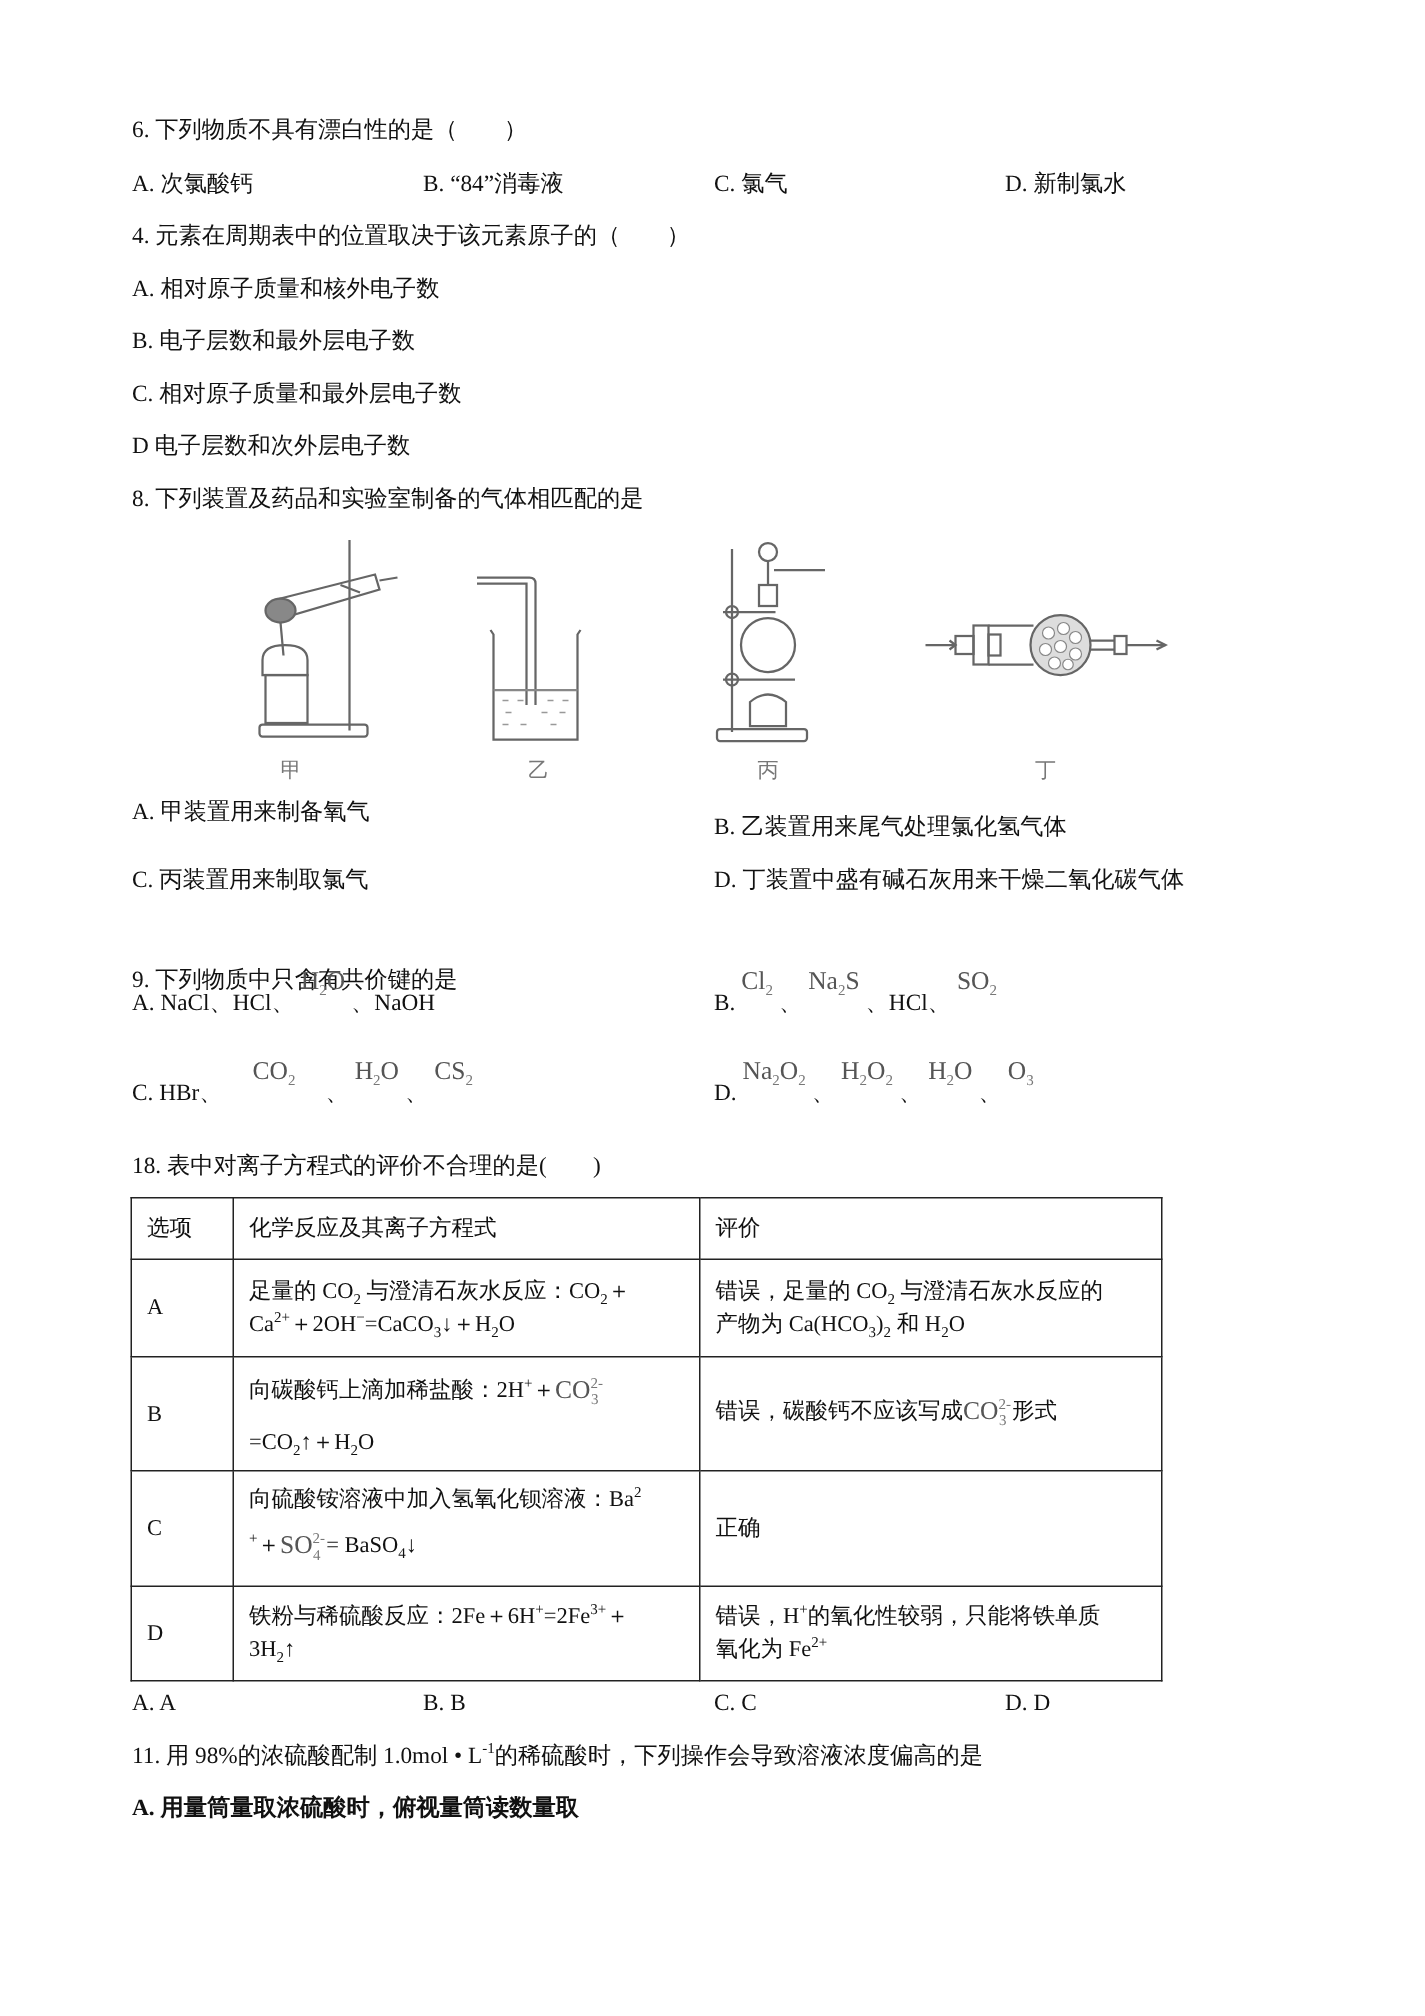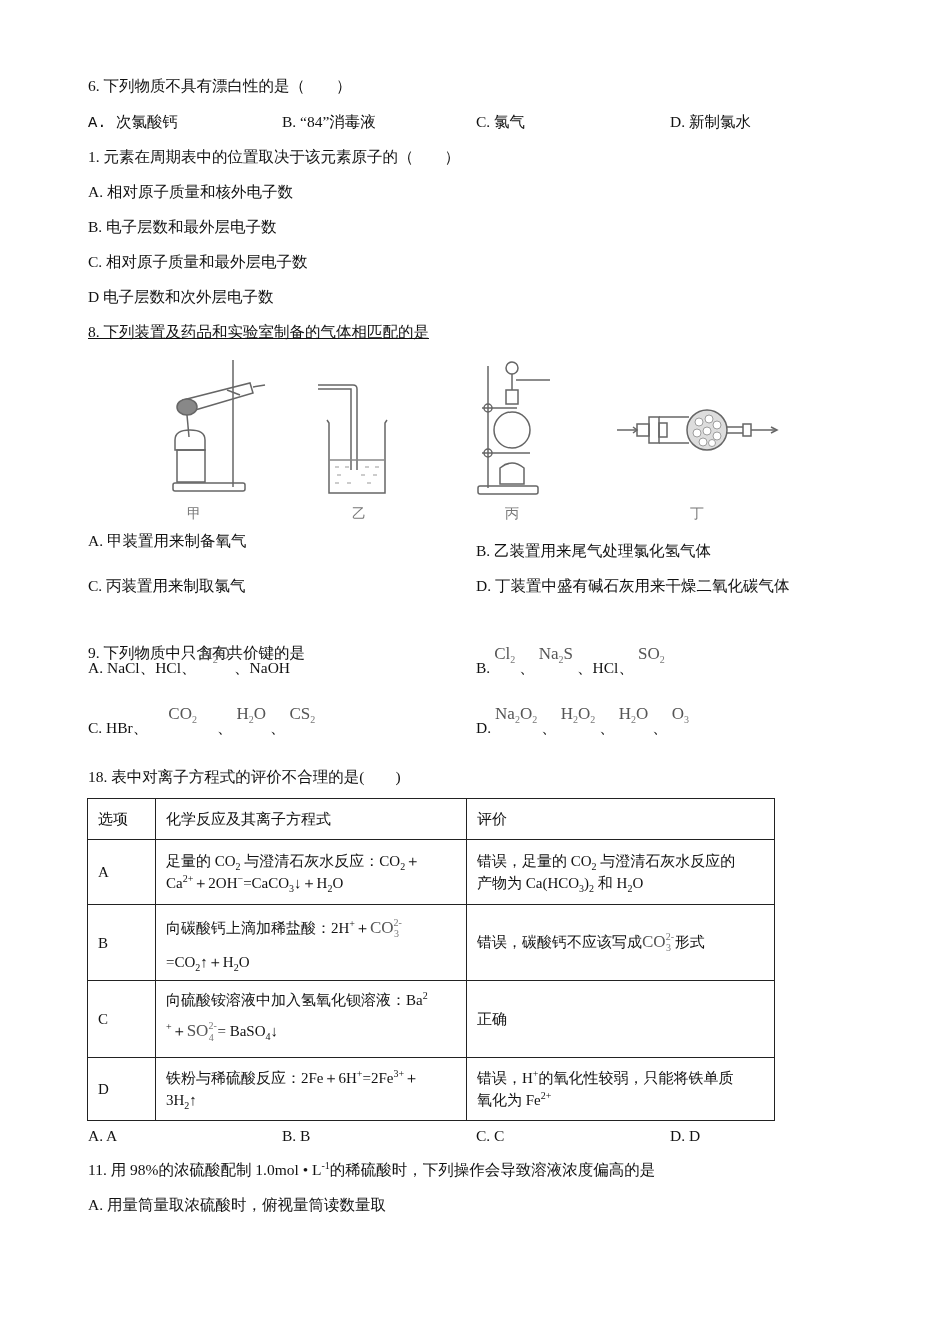--- a/index.html
+++ b/index.html
@@ -25,32 +25,32 @@
       line-height: 22px;
     }
     table.q10 td.c1 { width: 47px; }
     table.q10 td.c2 { width: 290px; }
     .cellwrap { white-space: normal; }
   </style>
 </head>
 <body>
 
 <div class="abs line" style="top:76px;">6. 下列物质不具有漂白性的是（　　）</div>
-<div class="opt4" style="left:88px; top:112px;font-family:Liberation Mono, monospace;">A. 次氯酸钙</div>
+<div class="opt4" style="left:88px; top:112px;">A. 次氯酸钙</div>
 <div class="opt4" style="left:282px; top:112px;">B. “84”消毒液</div>
 <div class="opt4" style="left:476px; top:112px;">C. 氯气</div>
 <div class="opt4" style="left:670px; top:112px;">D. 新制氯水</div>
 
-<div class="abs line" style="top:147px;">1. 元素在周期表中的位置取决于该元素原子的（　　）</div>
+<div class="abs line" style="top:147px;">4. 元素在周期表中的位置取决于该元素原子的（　　）</div>
 <div class="abs line" style="top:182px;">A. 相对原子质量和核外电子数</div>
 <div class="abs line" style="top:217px;">B. 电子层数和最外层电子数</div>
 <div class="abs line" style="top:252px;">C. 相对原子质量和最外层电子数</div>
 <div class="abs line" style="top:287px;">D  电子层数和次外层电子数</div>
 
-<div class="abs line" style="top:322px;text-decoration:underline;">8. 下列装置及药品和实验室制备的气体相匹配的是</div>
+<div class="abs line" style="top:322px;">8. 下列装置及药品和实验室制备的气体相匹配的是</div>
 
 <div class="fig" style="left:165px; top:355px; width:110px; height:140px;">
   <svg width="110" height="140" viewBox="0 0 110 140" fill="none" stroke="#666" stroke-width="1.5">
     <line x1="68" y1="5" x2="68" y2="132"></line>
     <rect x="8" y="128" width="72" height="8" rx="2"></rect>
     <line x1="62" y1="35" x2="75" y2="40"></line>
     <path d="M18 45 L85 28 L88 38 L20 58 Z"></path>
     <line x1="88" y1="32" x2="100" y2="30"></line>
     <ellipse cx="22" cy="52" rx="10" ry="8" fill="#888"></ellipse>
     <line x1="22" y1="60" x2="24" y2="82"></line>
@@ -185,13 +185,13 @@
   </table>
 
 <div class="opt4" style="left:88px; top:1127px;">A. A</div>
 <div class="opt4" style="left:282px; top:1127px;">B. B</div>
 <div class="opt4" style="left:476px; top:1127px;">C. C</div>
 <div class="opt4" style="left:670px; top:1127px;">D. D</div>
 
 <div class="abs line" style="top:1160px;">
   <span>11. 用 98%的浓硫酸配制 1.0mol • L</span><sup class="s">-1</sup><span>的稀硫酸时，下列操作会导致溶液浓度偏高的是</span>
 </div>
-<div class="abs line" style="top:1195px;">A. 用量筒量取浓硫酸时，俯视量筒读数量取</div>
+<div class="abs line" style="top:1195px;font-weight:bold;">A. 用量筒量取浓硫酸时，俯视量筒读数量取</div>
 
 </body></html>

